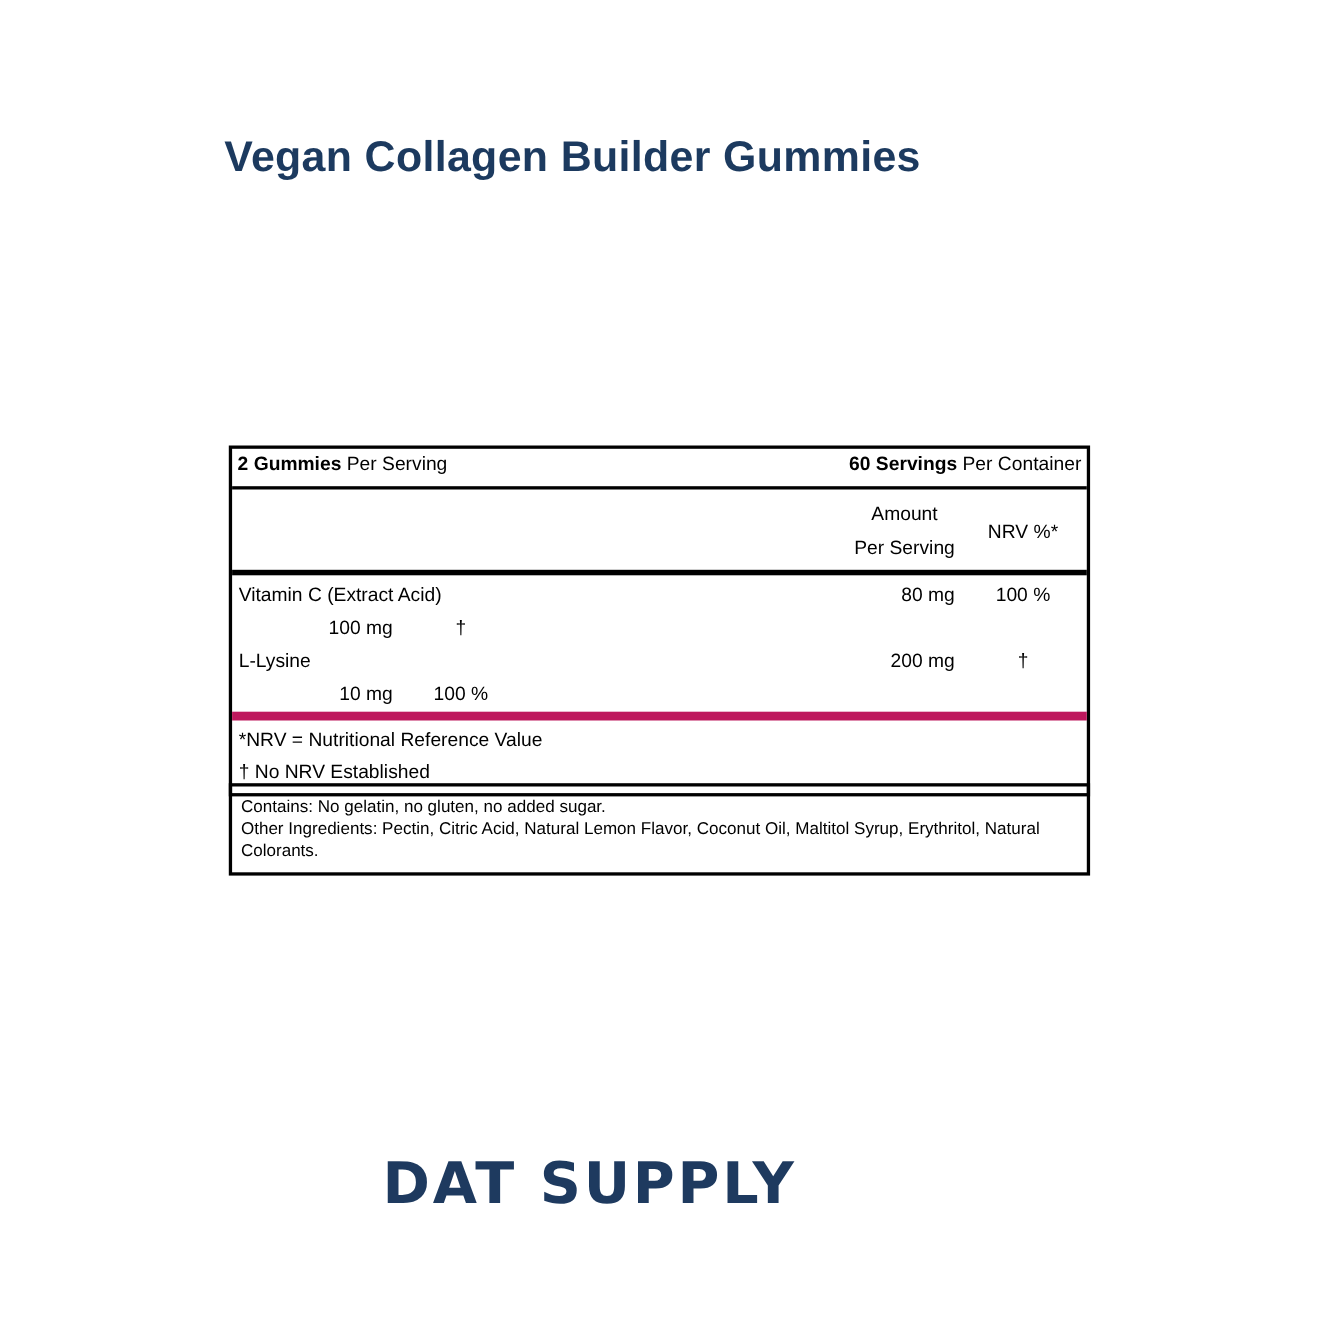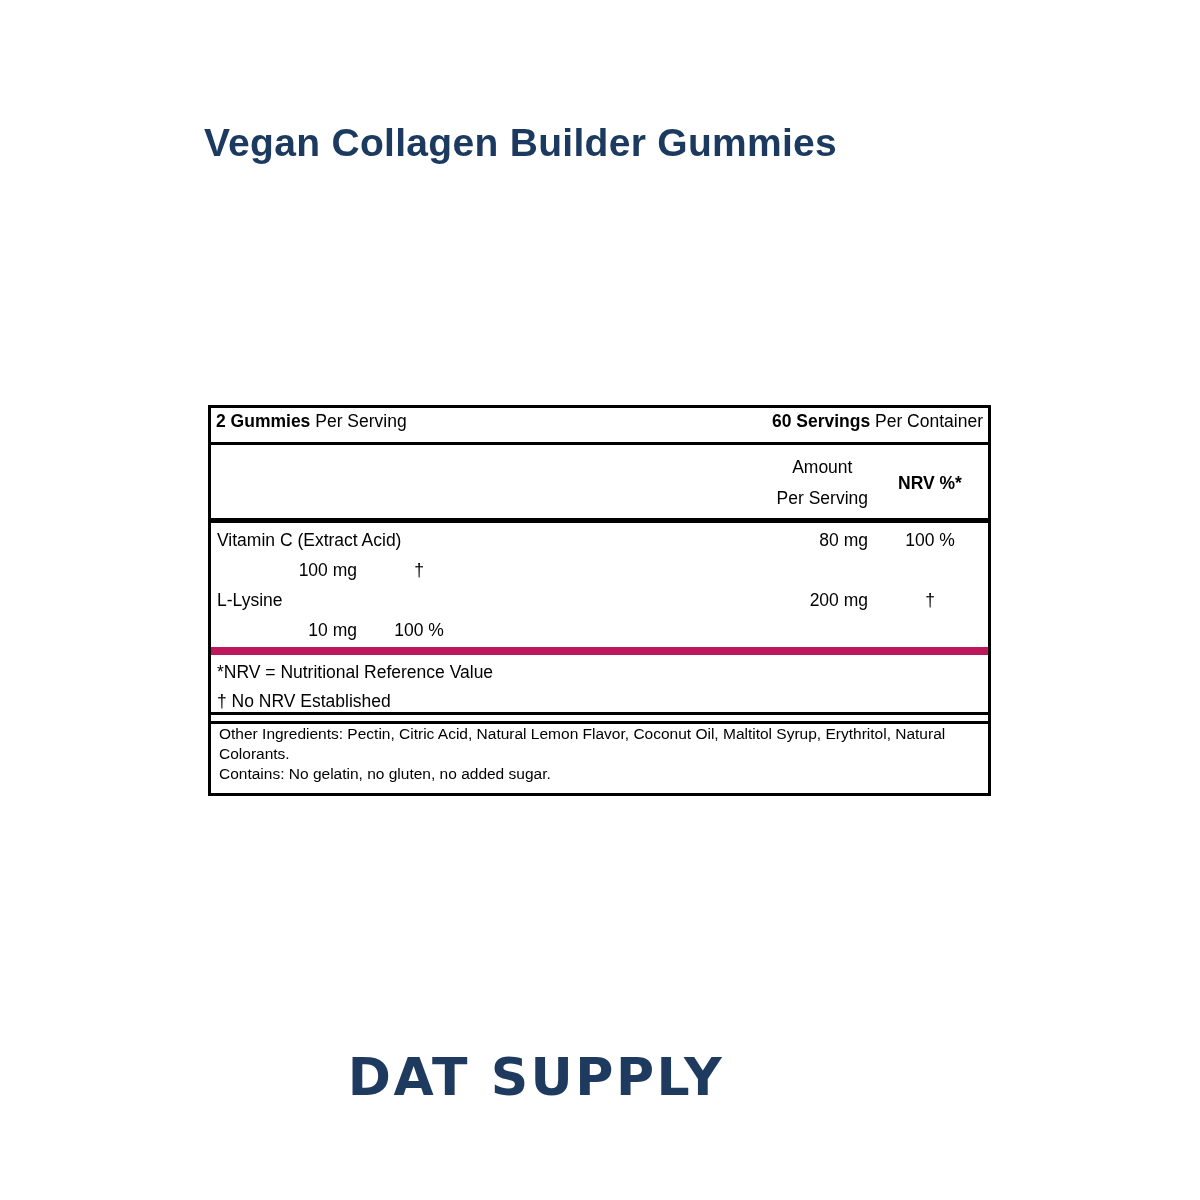--- a/index.html
+++ b/index.html
@@ -59,21 +59,21 @@
   }
   .col-name { flex: 1; padding-left: 6px; }
   .col-amt  { width: 150px; text-align: right; padding-right: 4px; box-sizing: border-box; }
   .col-nrv  { width: 116px; text-align: center; box-sizing: border-box; }
 
   .hdr-amt-inner {
     display: inline-block;
     text-align: center;
     line-height: 31px;
   }
-  .hdr-nrv { line-height: 31px; font-weight: bold; }
+  .hdr-nrv { line-height: 31px; }
 
   .facts-body { padding: 2px 0; }
   .nutrient-row {
     display: flex;
     line-height: 30px;
   }
 
   .facts-footnotes {
     border-top: 8px solid #be185d;
     padding: 3px 0 5px 0;
@@ -159,17 +159,17 @@
   </div>
 
   <div class="facts-footnotes">
     <div class="footnote-line">*NRV = Nutritional Reference Value</div>
     <div class="footnote-line">† No NRV Established</div>
   </div>
 
 </div>
 
 <div class="ingredients">
+  <div>Contains: No gelatin, no gluten, no added sugar.</div>
   <div>Other Ingredients: Pectin, Citric Acid, Natural Lemon Flavor, Coconut Oil, Maltitol Syrup, Erythritol, Natural Colorants.</div>
-  <div>Contains: No gelatin, no gluten, no added sugar.</div>
 </div>
 
 <div class="brand-logo">DAT SUPPLY</div>
 
 </body></html>

